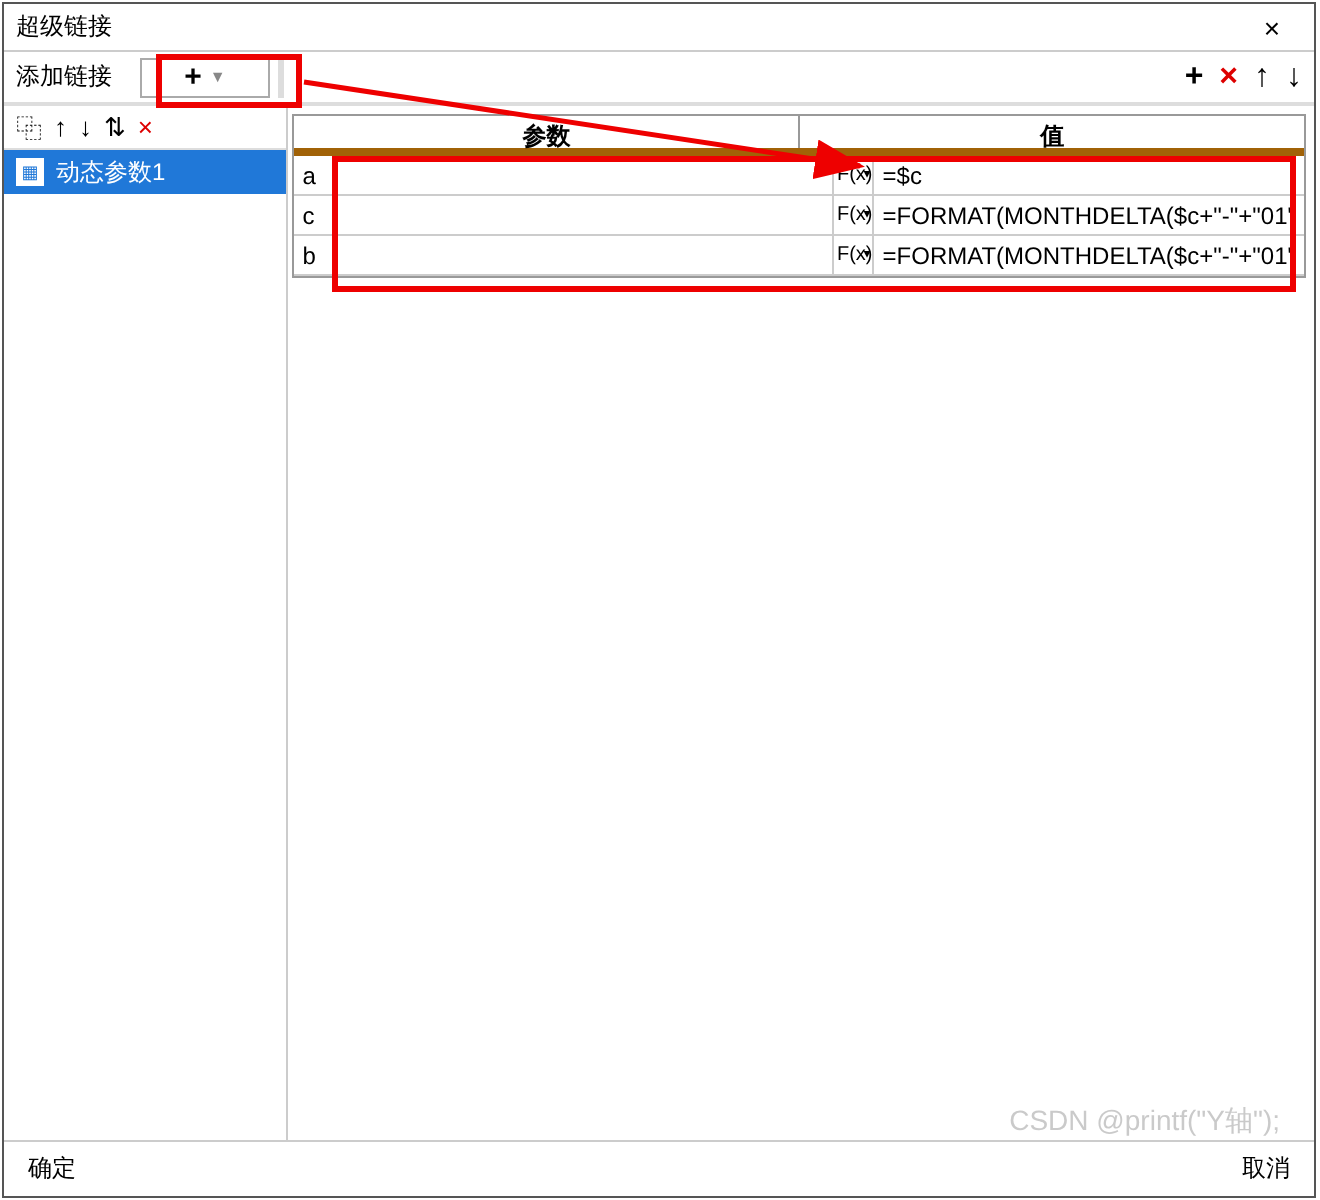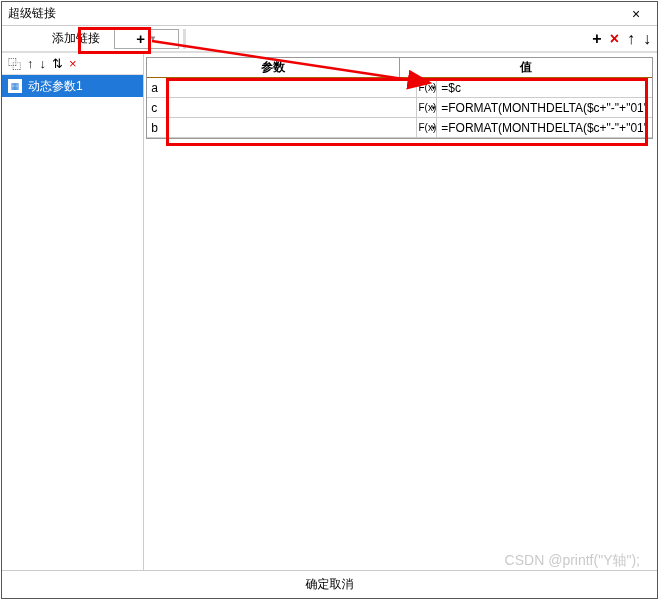--- a/index.html
+++ b/index.html
@@ -2,45 +2,45 @@
 <html><head>
 <meta charset="utf-8">
 <style>
 * { box-sizing: border-box; margin: 0; padding: 0; font-family: "Microsoft YaHei", sans-serif; font-size: 12px; }
 body { width: 660px; height: 600px; background: #fff; position: relative; overflow: hidden; }
 .window { border: 1px solid #555; width: 657px; height: 598px; margin: 1px; display: flex; flex-direction: column; }
 .titlebar { height: 24px; border-bottom: 1px solid #ccc; display: flex; align-items: center; padding: 0 6px; }
 .titlebar .title { flex: 1; }
 .close-x { width: 30px; text-align: center; cursor: pointer; font-size: 14px; }
 .toolbar-row { height: 26px; border-bottom: 1px solid #ddd; display: flex; align-items: center; padding: 0 6px; }
-.toolbar-row .label { width: 58px; margin-left: 44px; }
+.toolbar-row .label { width: 58px; }
 .add-btn { width: 65px; height: 20px; border: 1px solid #aaa; display: flex; align-items: center; justify-content: center; gap: 4px; cursor: pointer; margin-left: 4px; }
 .add-btn .plus { font-size: 15px; font-weight: bold; }
 .add-btn .chevron { font-size: 8px; color: #888; }
 .right-tools { margin-left: auto; display: flex; gap: 8px; align-items: center; }
 .right-tools span { cursor: pointer; font-size: 16px; font-weight: bold; }
 .red-x { color: #d00; }
 .content { flex: 1; display: flex; border-top: 1px solid #ddd; }
 .left-pane { width: 162px; border-right: 1px solid #ccc; display: flex; flex-direction: column; }
 .left-toolbar { height: 22px; border-bottom: 1px solid #ddd; display: flex; align-items: center; gap: 6px; padding: 0 6px; }
 .left-toolbar span { cursor: pointer; font-size: 13px; }
 .list-item { height: 22px; background: #2078d8; color: #fff; display: flex; align-items: center; padding: 0 6px; gap: 6px; }
 .list-item .icon { width: 14px; height: 14px; background: #fff; border: 1px solid #fff; display: inline-flex; align-items: center; justify-content: center; font-size: 9px; color: #2078d8; }
 .right-pane { flex: 1; display: flex; flex-direction: column; }
 .table-wrap { border: 1px solid #999; margin: 4px 4px 0 2px; }
-.thead { display: flex; height: 20px; background: #fff; border-bottom: 1px solid #a16207; align-items: flex-end; }
+.thead { display: flex; height: 20px; background: #fff; border-bottom: 4px solid #a16207; }
 .thead .th { flex: 1; text-align: center; border-right: 1px solid #999; line-height: 20px; font-weight: bold; }
 .thead .th:last-child { border-right: none; }
 .trow { display: flex; height: 20px; border-bottom: 1px solid #ccc; }
 .trow:first-of-type .cell-param { background: #cde1f2; }
 .cell-param { width: 270px; border-right: 1px solid #ccc; padding: 0 4px; line-height: 20px; }
 .cell-fx { width: 20px; text-align: right; line-height: 20px; font-size: 10px; border-right: 1px solid #ccc; position: relative; }
 .cell-fx::after { content: "▾"; font-size: 7px; position: absolute; bottom: -1px; right: 1px; }
 .cell-val { flex: 1; padding: 0 4px; line-height: 20px; white-space: nowrap; overflow: hidden; }
-.footer { height: 28px; border-top: 1px solid #ccc; display: flex; align-items: center; justify-content: center; padding: 0 12px; color: #444; }
+.footer { height: 28px; border-top: 1px solid #ccc; display: flex; align-items: center; justify-content: space-between; padding: 0 12px; color: #444; }
 .footer button { border: none; background: none; cursor: pointer; }
 .watermark { position: absolute; right: 20px; bottom: 30px; color: rgba(150,150,150,0.5); font-size: 14px; pointer-events: none; }
 
 .anno { position: absolute; pointer-events: none; }
 .box1 { left: 78px; top: 27px; width: 73px; height: 27px; border: 3px solid #e00; }
 .box2 { left: 166px; top: 78px; width: 482px; height: 68px; border: 3px solid #e00; }
 .arrow { position: absolute; left: 150px; top: 35px; }
 .nav-spacer { width: 6px; height: 20px; border-left: 3px solid #ddd; margin-left: 4px; }
 </style>
 </head>

